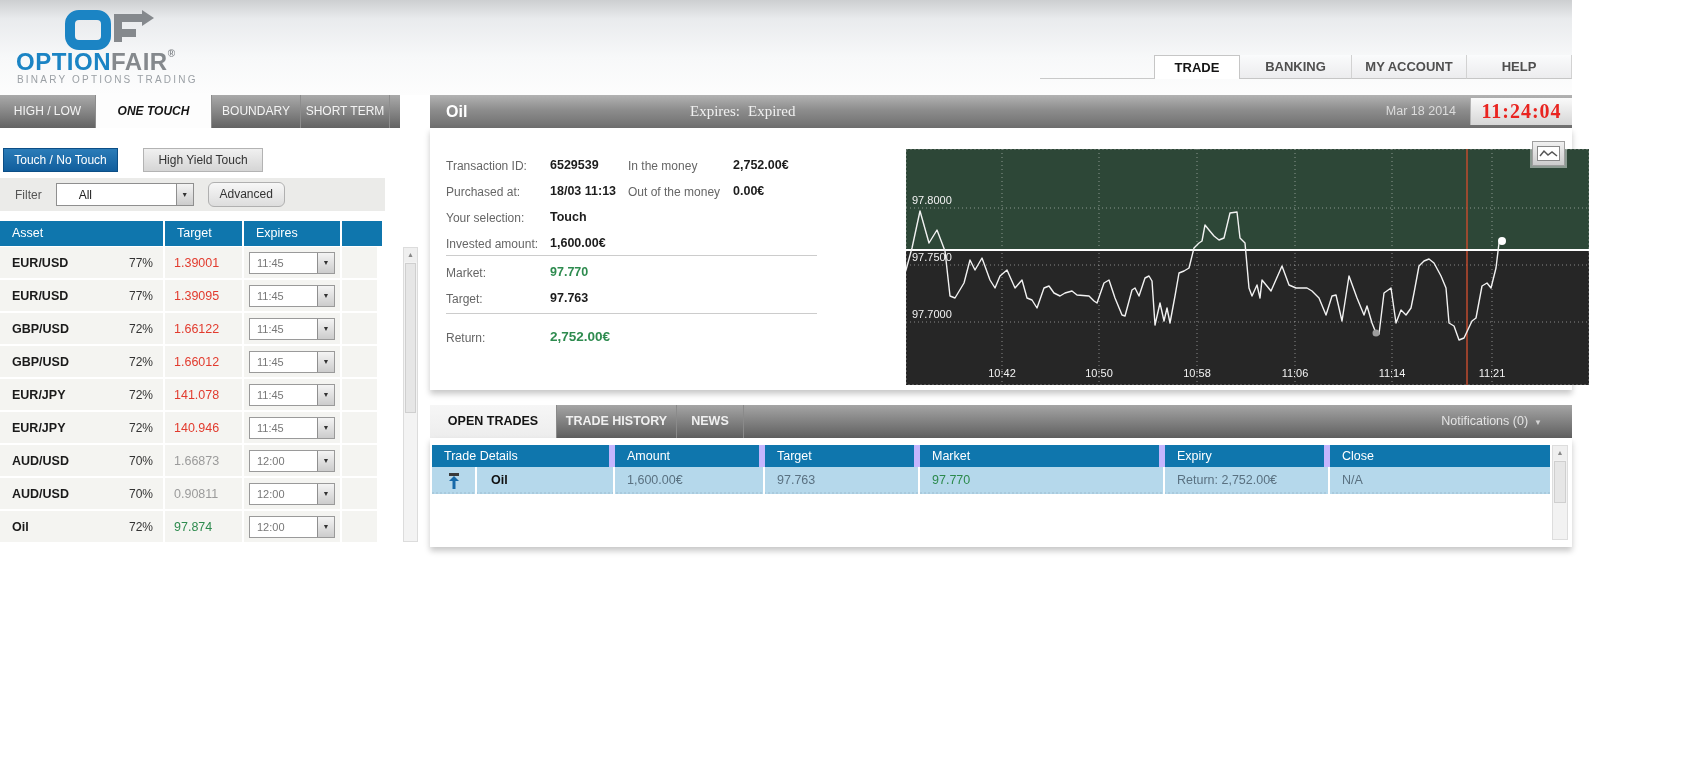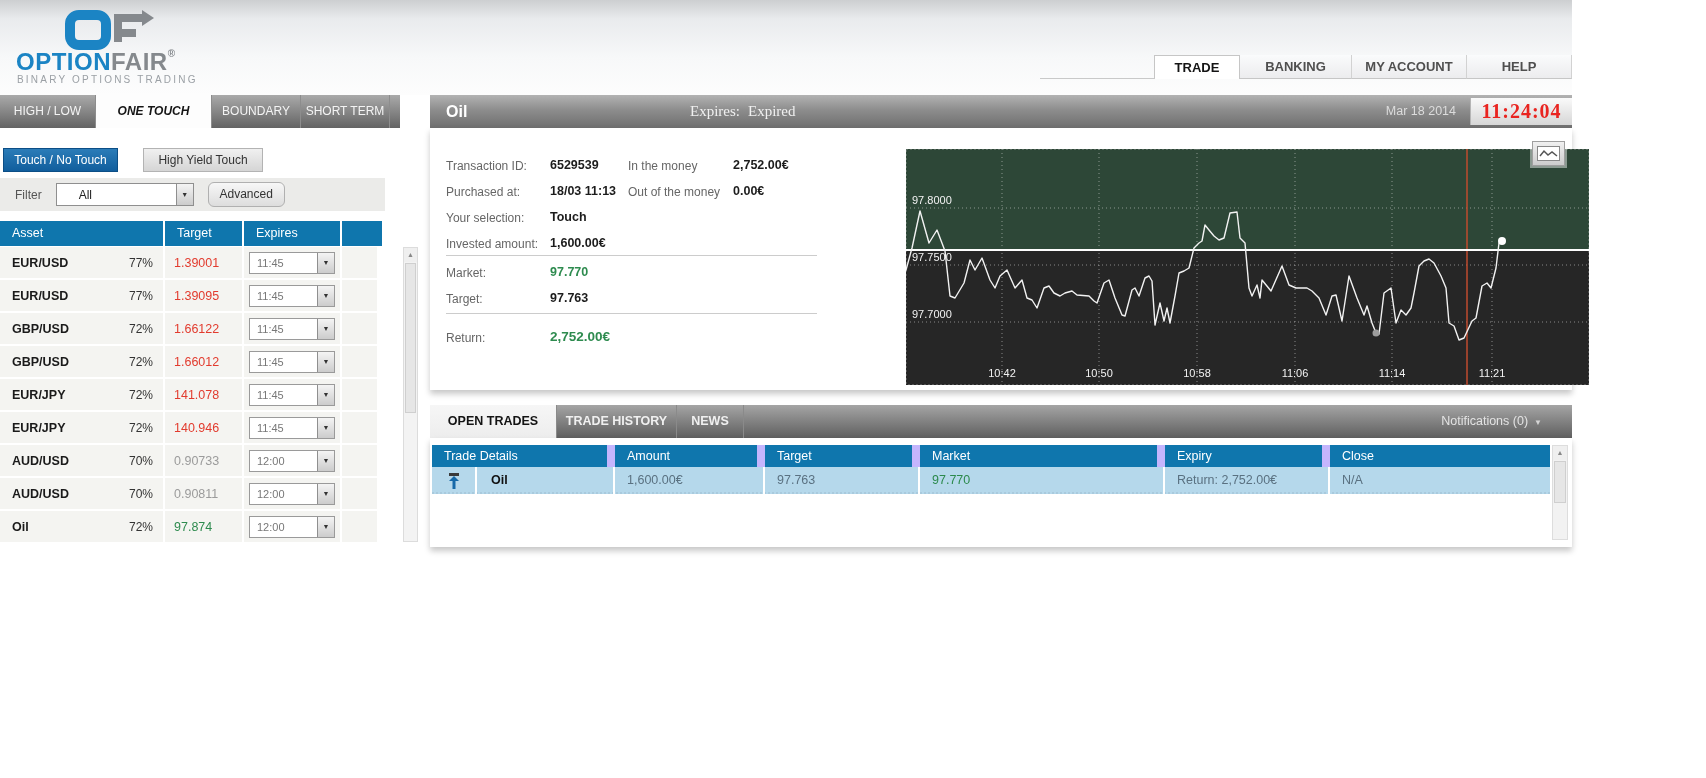--- a/index.html
+++ b/index.html
@@ -94,21 +94,21 @@
   .bot-tabs { position:absolute; left:430px; top:405px; width:1142px; height:33px;
     background:linear-gradient(180deg,#a5a5a5,#858585 45%,#5f5f5f); display:flex; }
   .bot-tab { height:33px; line-height:33px; text-align:center; font-size:12.5px; font-weight:bold; color:#f0f0f0;
     border-right:1px solid #8a8a8a; cursor:pointer; }
   .bot-tab.active { background:linear-gradient(180deg,#f6f6f6,#ededed); color:#141414; }
   .notifications { position:absolute; right:30px; top:0; height:33px; line-height:33px; font-size:12.5px; color:#e3e3e3; cursor:pointer; }
   .notifications .tri { font-size:8px; margin-left:6px; color:#d5d5d5; }
   .trades-panel { position:absolute; left:430px; top:438px; width:1142px; height:109px; background:#fff;
     box-shadow:0 4px 6px rgba(0,0,0,0.22); }
   .tt-head { position:absolute; left:2px; top:7px; width:1118px; height:22px; display:flex; background:#0f76ad; }
-  .tt-hcell { height:22px; line-height:22px; color:#fff; font-size:12.5px; padding-left:12px; border-right:8px solid #c4b5fd; }
+  .tt-hcell { height:22px; line-height:22px; color:#fff; font-size:12.5px; padding-left:12px; border-right:6px solid #c4b5fd; }
   .tt-hcell:last-child { border-right:none;border-radius:6px; }
   .tt-row { position:absolute; left:2px; top:29px; width:1118px; height:27px; display:flex; background:#b5d8eb;
     border-bottom:2px dotted #a9cadd; cursor:pointer; }
   .tt-cell { height:27px; line-height:26px; font-size:12.5px; padding-left:12px; color:#5a7181; border-right:2px solid #fff; }
   .tt-cell:last-child { border-right:none; }
   .tt-cell.first { display:flex; padding-left:0; }
   .tt-icon-box { width:45px; display:flex; align-items:center; justify-content:center; border-right:2px solid #fff; }
   .tt-asset { padding-left:14px; font-weight:bold; color:#111; }
   .tt-cell.green { color:#2c8a4c; }
   .bot-scroll { position:absolute; left:1552px; top:445px; width:16px; height:95px; background:#f2f2f2; border:1px solid #ddd; }
@@ -247,21 +247,21 @@
             <span class="dd-btn">▼</span>
           </div>
         </div>
         <div class="ac-fill"></div>
       </div>
       <div class="a-row">
         <div class="ac-asset">
           <span class="nm">AUD/USD</span>
           <span class="pct">70%</span>
         </div>
-        <div class="ac-target gray">0.90733</div>
+        <div class="ac-target gray">1.66873</div>
         <div class="ac-exp">
           <div class="exp-dd">
             <span class="val">12:00</span>
             <span class="dd-btn">▼</span>
           </div>
         </div>
         <div class="ac-fill"></div>
       </div>
       <div class="a-row">
         <div class="ac-asset">

